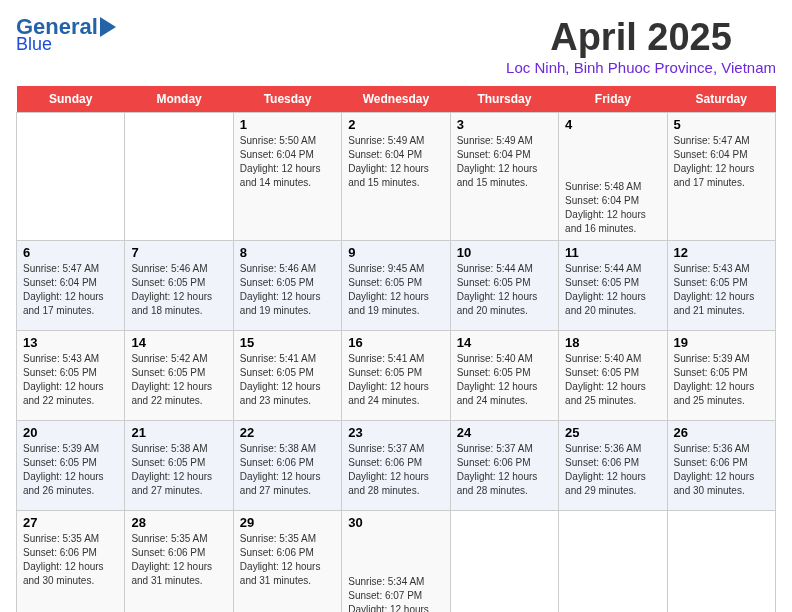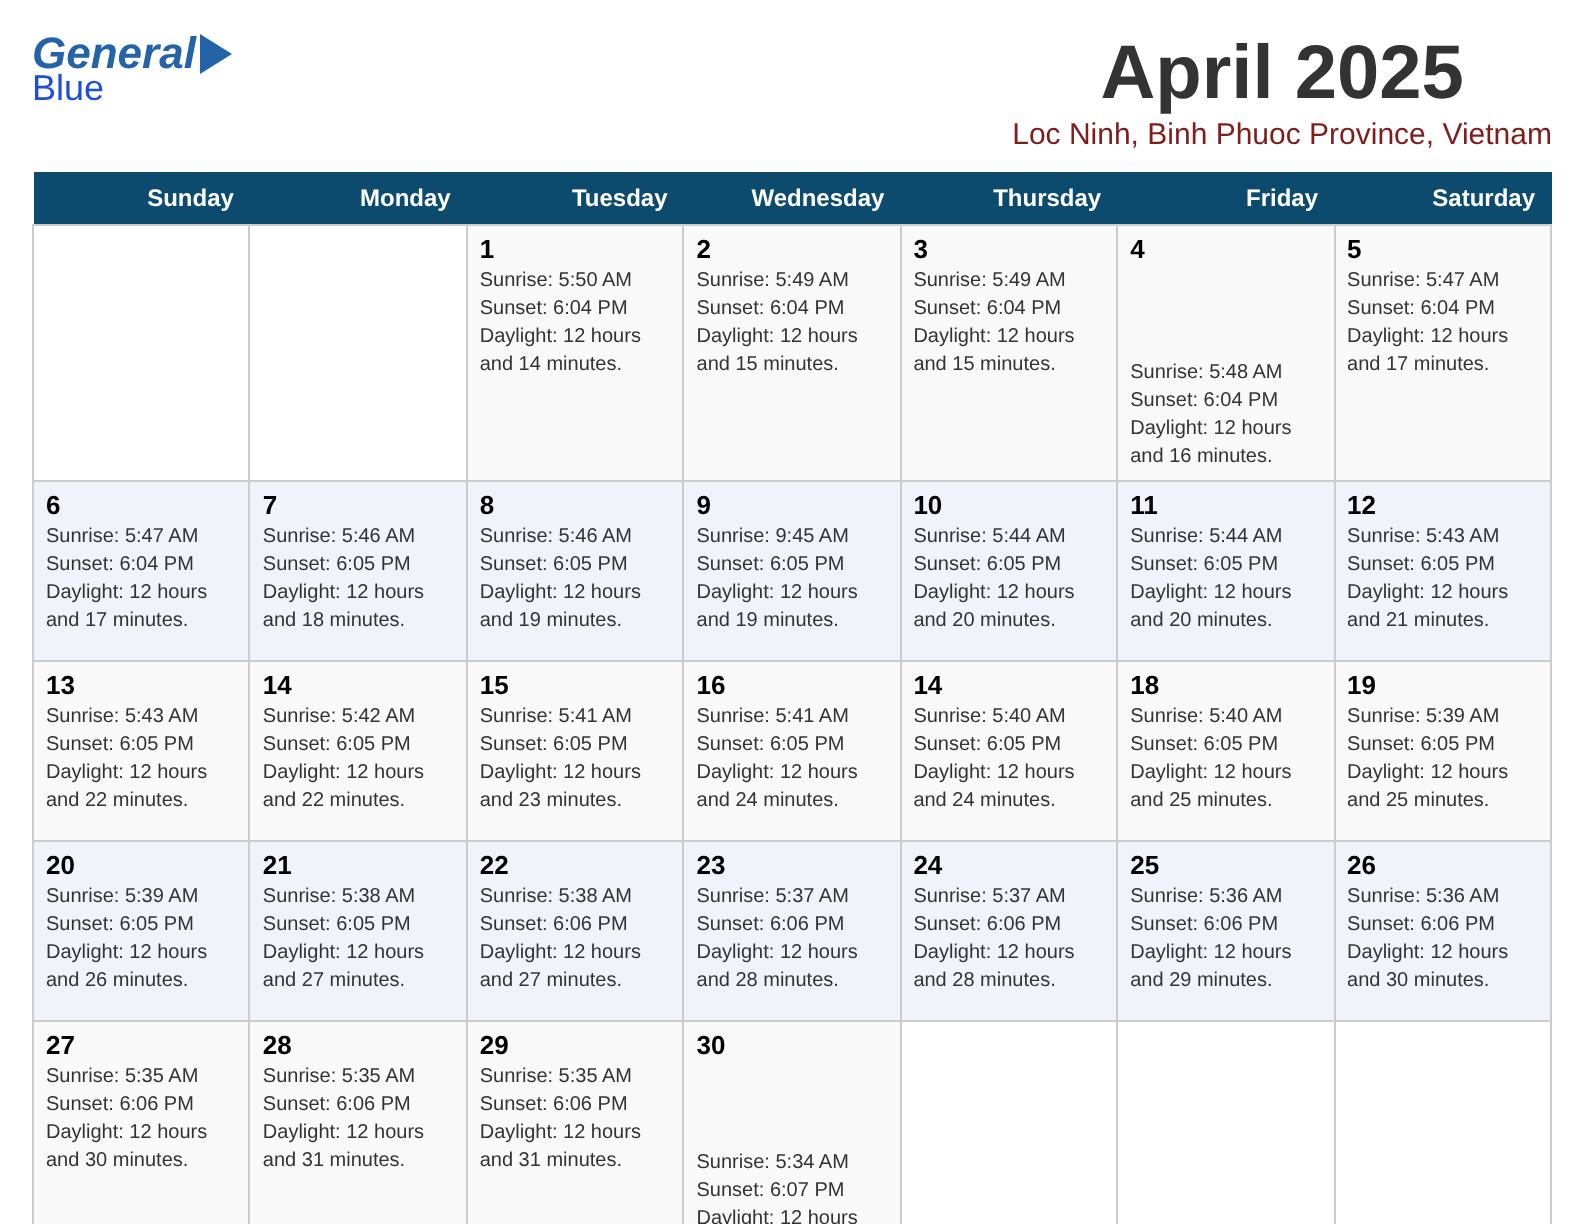--- a/index.html
+++ b/index.html
@@ -30,34 +30,34 @@
     .logo-text span.blue { color: #2563a8; }
     .logo-arrow {
       width: 0; height: 0;
       border-top: 10px solid transparent;
       border-bottom: 10px solid transparent;
       border-left: 16px solid #2563a8;
       display: inline-block;
       margin-left: 2px;
       vertical-align: middle;
     }
-    .logo-top { display: flex; align-items: center; font-style: italic; }
+    .logo-top { display: flex; align-items: center; }
     .logo-bottom { color: #1d4ed8; font-size: 18px; font-weight: normal; margin-top: -4px; }
     .title-block { text-align: right; }
     .month-title { font-size: 38px; font-weight: bold; color: #333; text-align: center; }
-    .location { font-size: 15px; color: #7f1d1d; }
+    .location { font-size: 15px; color: #6d28d9; }
     table {
       width: 100%;
       border-collapse: collapse;
       font-size: 11px;
     }
     thead th {
-      background-color: #0c4a6e;
+      background-color: #ef4444;
       color: #fff;
-      text-align: right;
+      text-align: center;
       padding: 6px 8px;
       font-size: 12px;
     }
     tbody td {
       border: 1px solid #ccc;
       vertical-align: top;
       padding: 4px 6px;
       width: 14.28%;
       min-height: 80px;
       height: 90px;

